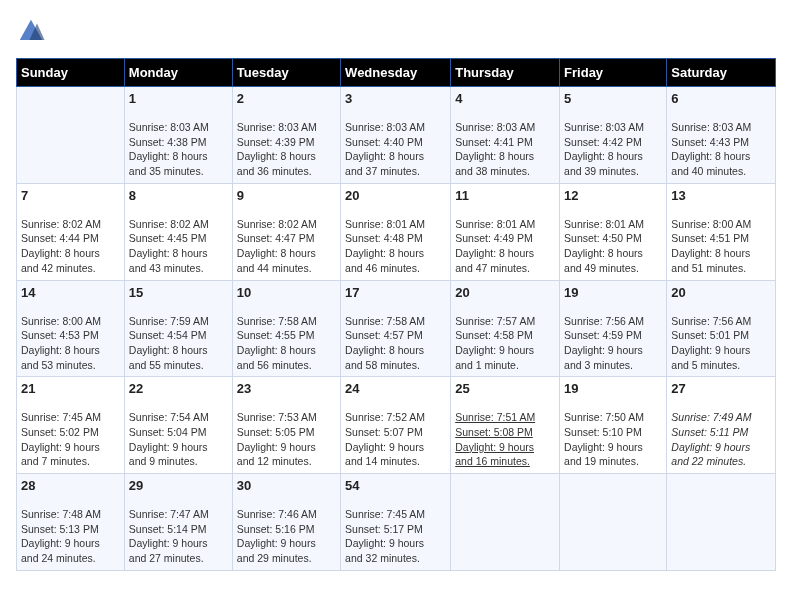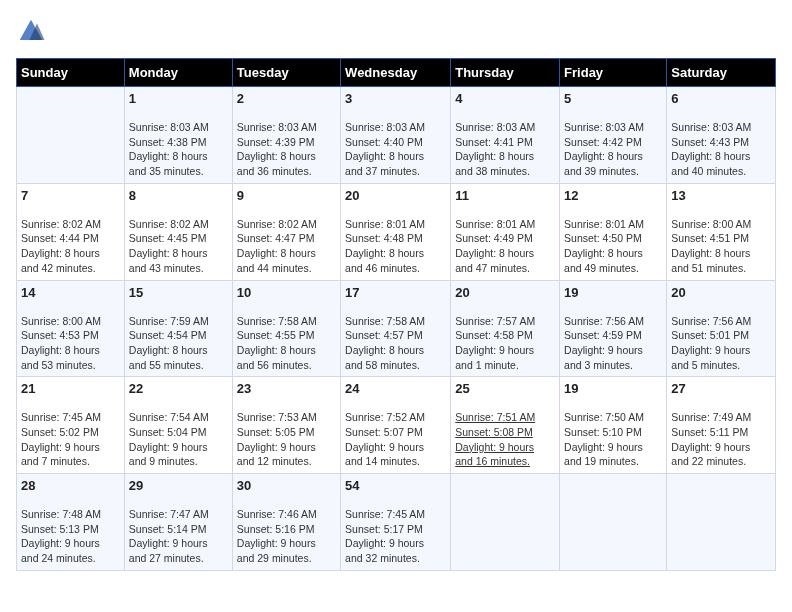--- a/index.html
+++ b/index.html
@@ -302,21 +302,21 @@
         </td>
         <td>
           <span class="day-num">19</span>
           <div class="day-info" style="white-space: pre-line;">Sunrise: 7:50 AM
 Sunset: 5:10 PM
 Daylight: 9 hours
 and 19 minutes.</div>
         </td>
         <td>
           <span class="day-num">27</span>
-          <div class="day-info" style="white-space: pre-line;">Sunrise: 7:49 AM
+          <div class="day-info" style="white-space: pre-line; font-style: italic;">Sunrise: 7:49 AM
 Sunset: 5:11 PM
 Daylight: 9 hours
 and 22 minutes.</div>
         </td>
       </tr>
       <tr>
         <td>
           <span class="day-num">28</span>
           <div class="day-info" style="white-space: pre-line;">Sunrise: 7:48 AM
 Sunset: 5:13 PM

